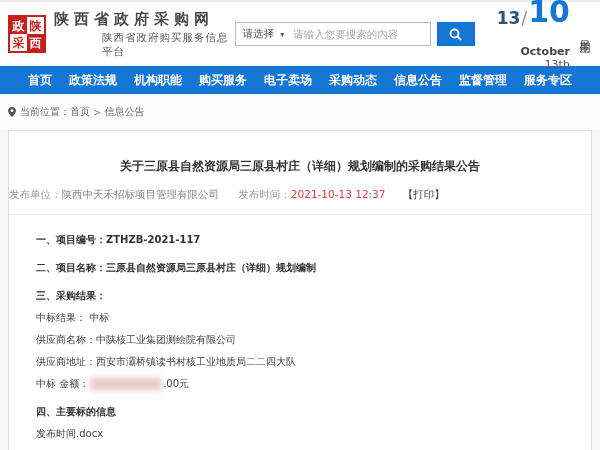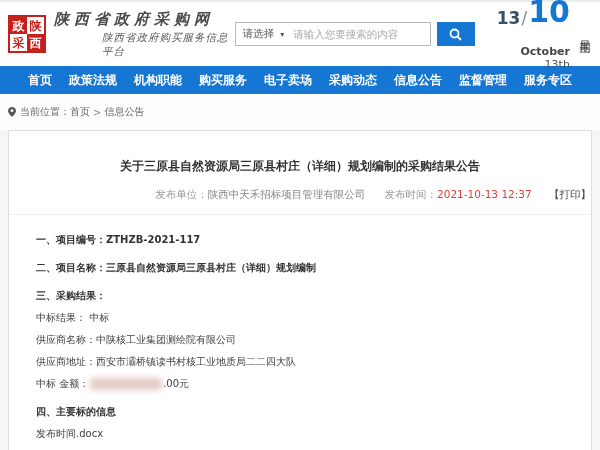--- a/index.html
+++ b/index.html
@@ -18,21 +18,21 @@
     width:38px;height:38px;flex:0 0 38px;
     display:grid;grid-template-columns:1fr 1fr;grid-template-rows:1fr 1fr;
     border:2px solid #c5211c;background:#fff;box-sizing:border-box;
   }
   .logo span{
     display:flex;align-items:center;justify-content:center;
     font-size:12px;font-weight:bold;line-height:1;
   }
   .logo .q-red{background:#c5211c;color:#fff;}
   .logo .q-white{background:#fff;color:#c5211c;}
-  .brand-text{margin-left:8px;font-style:italic;}
+  .brand-text{margin-left:8px;}
   .brand-title{
     font-size:15px;font-weight:bold;color:#4a4a4a;letter-spacing:5px;line-height:1.2;
   }
   .brand-sub{font-size:10.5px;color:#5a5a5a;letter-spacing:1px;margin-top:3px;padding-left:48px;}
   
   .search-area{margin-left:auto;display:flex;align-items:center;height:14px;}
   .search-box{
     display:flex;align-items:center;height:24px;width:196px;
     border:1px solid #b9b9b9;background:#fff;box-sizing:border-box;
   }
@@ -82,21 +82,21 @@
   
   .panel{
     margin:0 8px;background:#fff;border:1px solid #ddd;
     min-height:340px;box-sizing:border-box;padding-bottom:4px;
   }
   .doc-title{
     text-align:center;font-size:12px;font-weight:bold;color:#333;
     margin:27px 30px 0;
   }
   .doc-meta{
-    text-align:right;font-size:10.5px;color:#999;margin:13px 0 12px;
+    text-align:left;font-size:10.5px;color:#999;margin:13px 0 12px;
   }
   .doc-meta .pub-val{color:#888;}
   .doc-meta .time-val{color:#d9413d;margin-right:14px;}
   .doc-meta .meta-gap{display:inline-block;width:16px;}
   .print-btn{color:#444;cursor:pointer;}
   .divider{border:0;border-top:1px solid #ececec;margin:0;}
   .doc-body{padding:4px 27px 0;}
   .doc-body p{margin:0;font-size:10px;color:#404040;line-height:15px;}
   .doc-body p.hline{font-weight:bold;color:#333;margin-top:13px;}
   .doc-body p.nline{margin-top:7px;}

